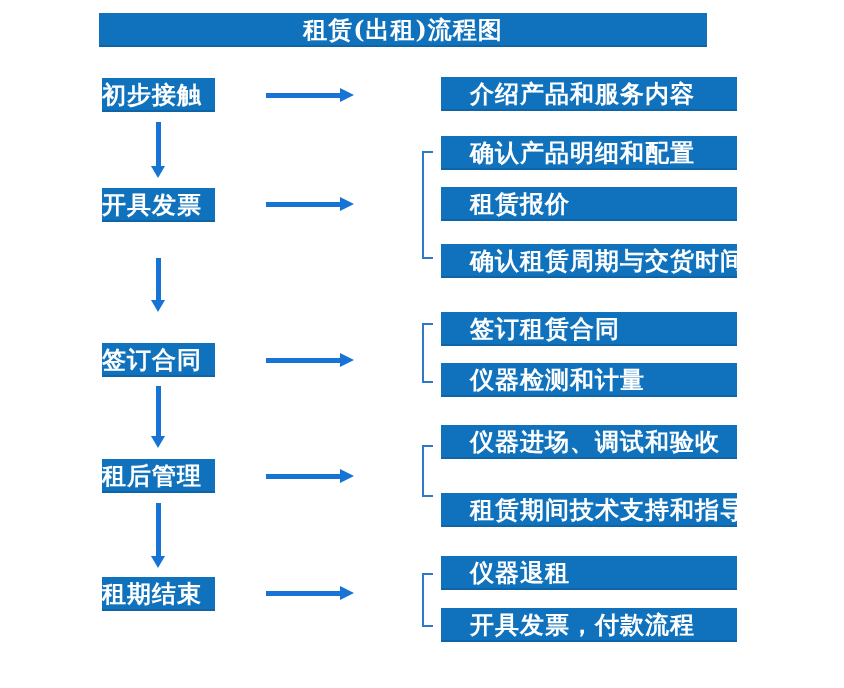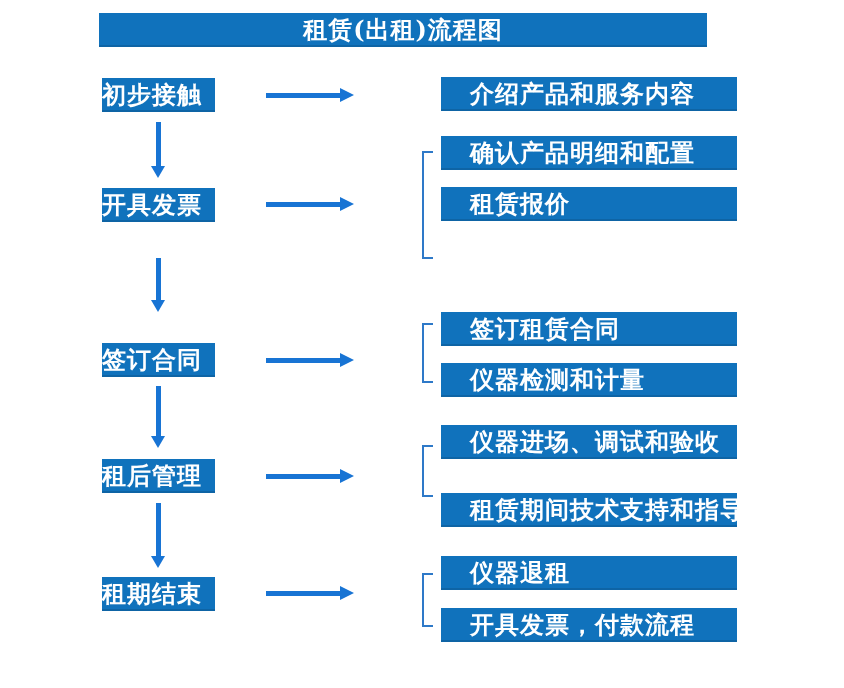--- a/index.html
+++ b/index.html
@@ -144,20 +144,21 @@
   </div>
 
   <div class="bracket" style="top:151px;height:108px"></div>
   <div class="bracket" style="top:323px;height:60px"></div>
   <div class="bracket" style="top:445px;height:52px"></div>
   <div class="bracket" style="top:573px;height:54px"></div>
 
   <div class="bluebox detail" style="top:77px">介绍产品和服务内容</div>
   <div class="bluebox detail" style="top:136px">确认产品明细和配置</div>
   <div class="bluebox detail" style="top:187px">租赁报价</div>
+  <div class="bluebox detail" style="top:244px">确认租赁周期与交货时间</div>
   <div class="bluebox detail" style="top:312px">签订租赁合同</div>
   <div class="bluebox detail" style="top:363px">仪器检测和计量</div>
   <div class="bluebox detail" style="top:425px">仪器进场、调试和验收</div>
   <div class="bluebox detail" style="top:493px">租赁期间技术支持和指导</div>
   <div class="bluebox detail" style="top:556px">仪器退租</div>
   <div class="bluebox detail" style="top:608px">开具发票，付款流程</div>
 
 </div>
 
 </body></html>

